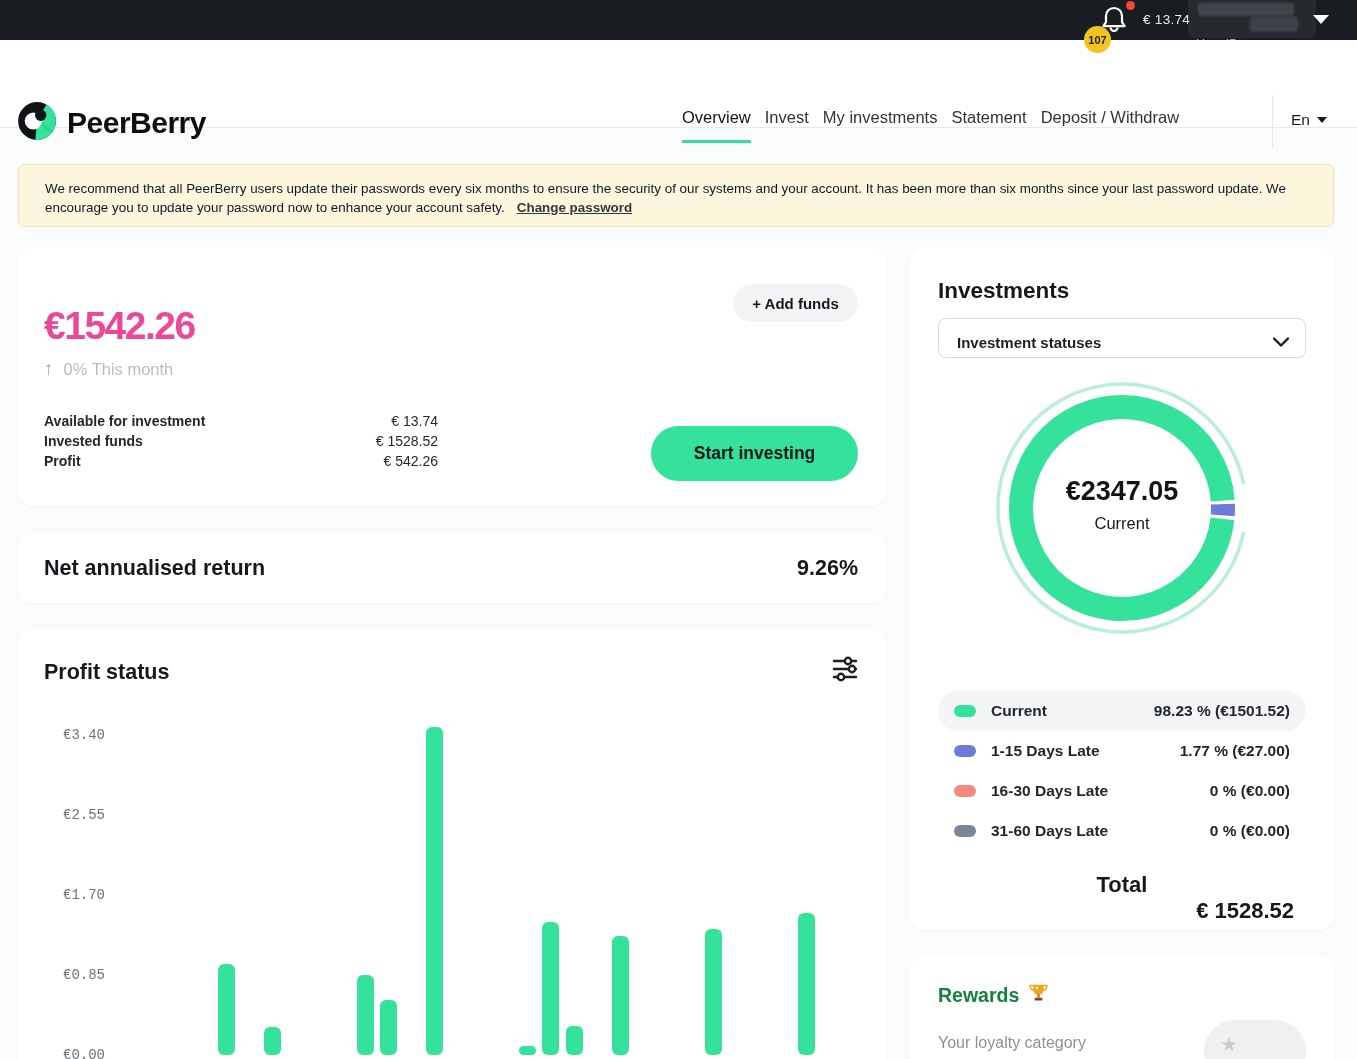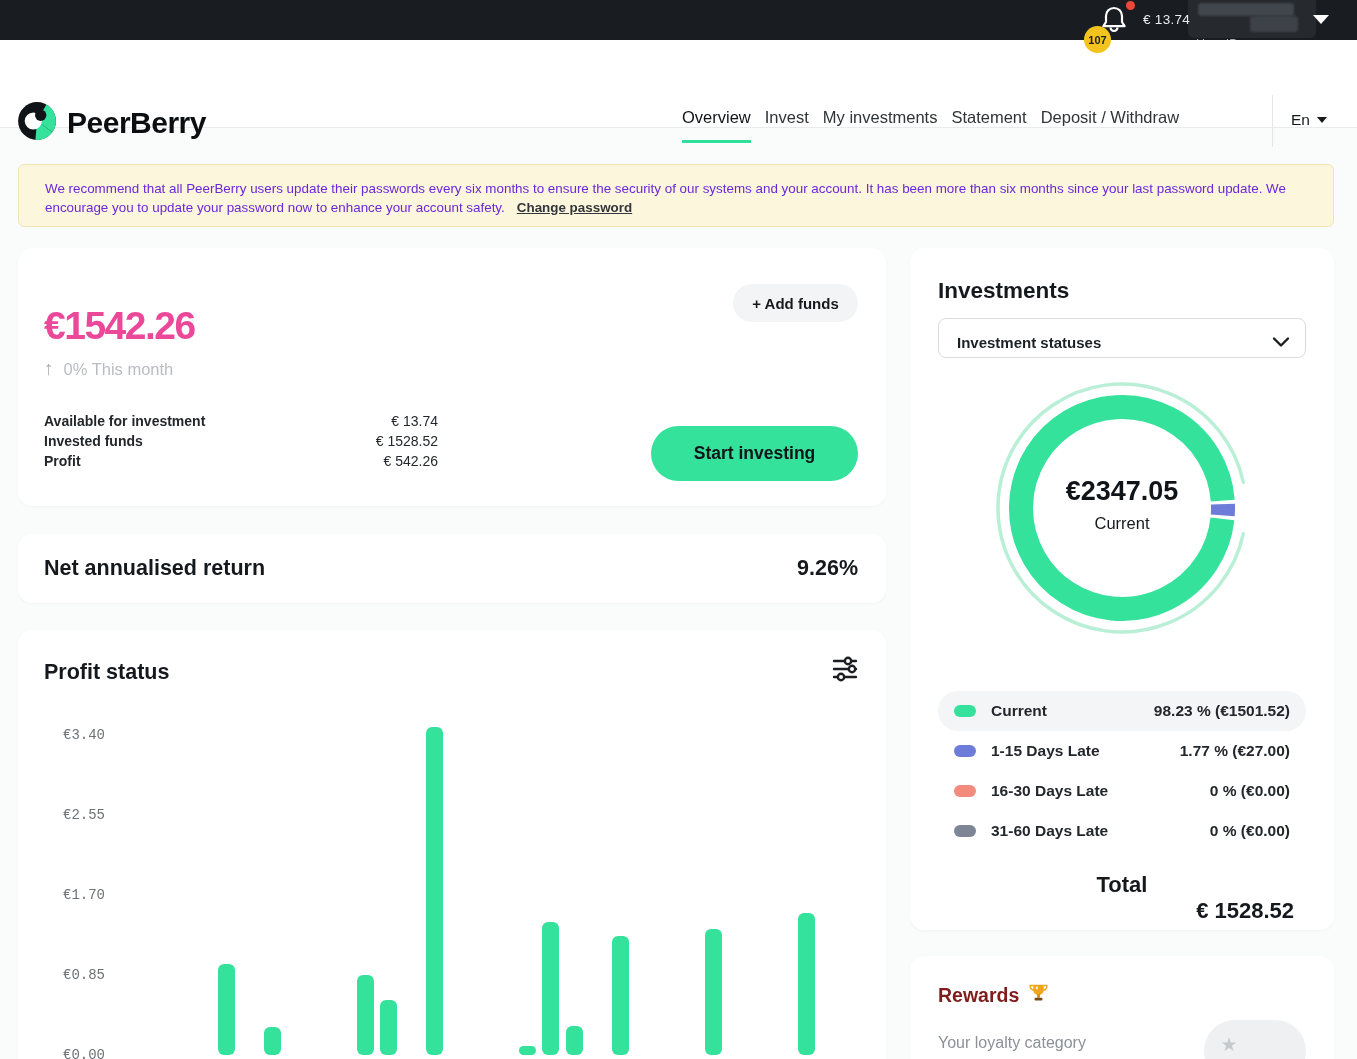--- a/index.html
+++ b/index.html
@@ -27,21 +27,21 @@
   .brand { font-size:30px; font-weight:700; color:#0c0f12; letter-spacing:-0.5px; }
   .nav { position:absolute; left:682px; top:68px; display:flex; gap:14px; align-items:flex-start; }
   .nav-item { font-size:16.5px; color:#2f3438; cursor:pointer; padding-bottom:13px; white-space:nowrap; }
   .nav-item.active { color:#111519; border-bottom:3px solid #2ee09a; }
   .nav-divider { position:absolute; left:1272px; top:55px; width:1px; height:52px; background:#e4e5e7; }
   .lang { position:absolute; left:1291px; top:71px; font-size:15.5px; color:#15191d; display:flex; align-items:center; gap:7px; cursor:pointer; }
   .lang-caret { width:0; height:0; border-left:5px solid transparent; border-right:5px solid transparent; border-top:6px solid #15191d; }
 
   
   .banner { position:absolute; left:18px; top:164px; width:1316px; height:63px; background:#fcf6dc; border:1px solid #f0e4b6; border-radius:6px; padding:14px 30px 0 26px; }
-  .banner p { font-size:13.4px; line-height:17.5px; color:#6d28d9; display:inline; }
+  .banner p { font-size:13.4px; line-height:17.5px; color:#0f172a; display:inline; }
   .banner a { font-size:13.4px; color:#33373b; font-weight:600; text-decoration:underline; margin-left:12px; cursor:pointer; }
 
   
   .card { position:absolute; background:#ffffff; border-radius:14px; box-shadow:0 1px 3px rgba(20,24,28,0.04); }
   .balance-card { left:18px; top:248px; width:868px; height:258px; }
   .total-balance { position:absolute; left:26px; top:32px; font-size:39px; font-weight:700; letter-spacing:-1.5px; color:#ec4899;margin-top:24px; }
   .trend { position:absolute; left:26px; top:110px; font-size:16.5px; font-weight:500; color:#b9bdc2; display:flex; align-items:center; gap:10px; }
   .trend .arrow { color:#a9adb2; font-size:19px; font-weight:700; }
   .balance-rows { position:absolute; left:26px; top:165px; width:394px; }
   .balance-row { display:flex; justify-content:space-between; height:20px; font-size:14px; color:#23272b; }
@@ -76,21 +76,21 @@
   .legend-row.hl { background:#f4f5f6; }
   .swatch { width:22px; height:12px; border-radius:6px; margin-right:15px; flex:none; }
   .legend-label { font-size:15.5px; font-weight:600; color:#23272c; }
   .legend-value { margin-left:auto; font-size:15.5px; font-weight:600; color:#23272c; }
   .total-row { position:absolute; left:28px; top:624px; width:368px; height:40px; display:flex; align-items:center; padding:0 12px;flex-direction:column; }
   .total-label { font-size:22px; font-weight:600; color:#15191d; }
   .total-value { margin-left:auto; font-size:22px; font-weight:600; color:#15191d; }
 
   
   .rewards-card { left:910px; top:956px; width:424px; height:160px; }
-  .rewards-title { position:absolute; left:28px; top:26px; font-size:19.5px; font-weight:700; color:#7f1d1d; display:flex; align-items:center; gap:9px; }
+  .rewards-title { position:absolute; left:28px; top:26px; font-size:19.5px; font-weight:700; color:#15803d; display:flex; align-items:center; gap:9px; }
   .loyalty-label { position:absolute; left:28px; top:78px; font-size:16px; color:#8b9198; }
   .basic-pill { position:absolute; left:294px; top:64px; width:102px; height:62px; border-radius:31px; background:#eff0f2; display:flex; align-items:flex-start; justify-content:center; gap:8px; padding-top:15px; }
   .basic-pill .star { color:#c7cacd; font-size:19px; line-height:19px; }
   .basic-pill .basic-txt { font-size:16.5px; font-weight:600; color:#15191d; line-height:19px;margin-top:26px; }
 </style>
 </head>
 <body>
 
 <div class="topbar">
   <div class="user-panel"></div>

